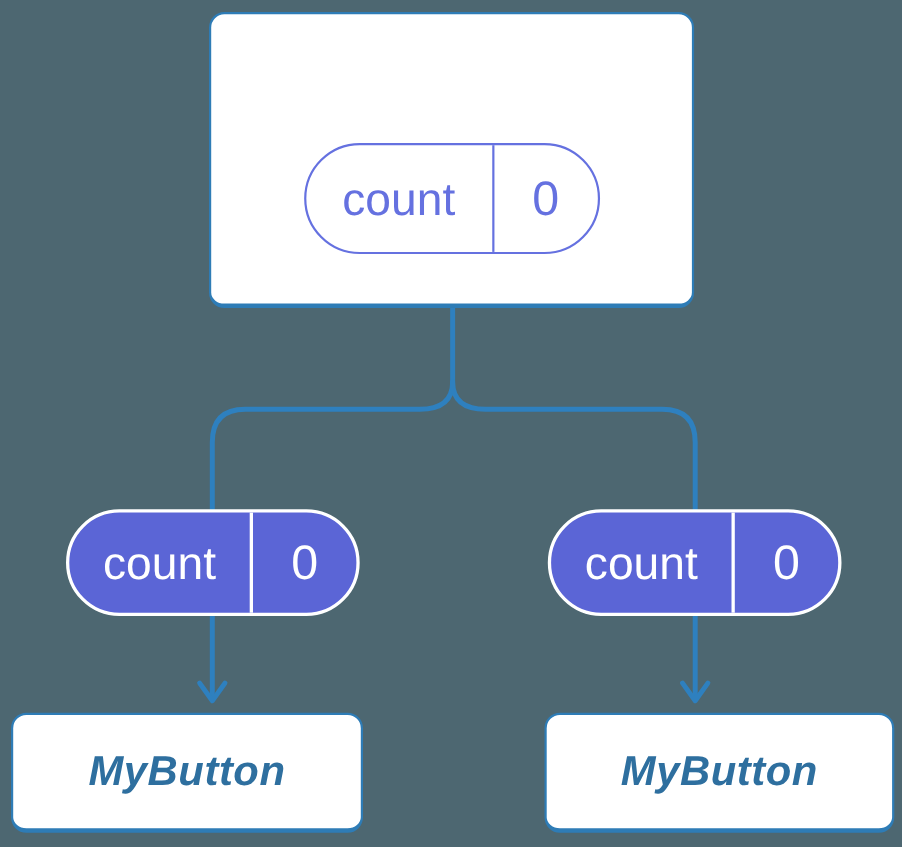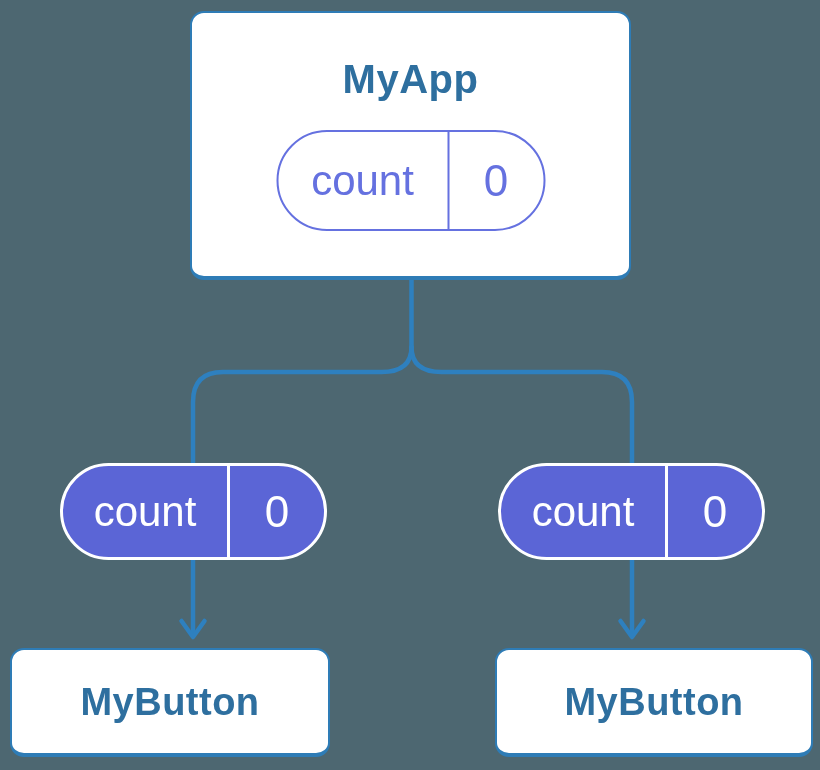--- a/index.html
+++ b/index.html
@@ -83,20 +83,21 @@
     display: flex;
     align-items: center;
     justify-content: center;
     font-size: 44px;
     font-weight: 400;
   }
   .child-card {
     display: flex;
     align-items: center;
     justify-content: center;
+    font-style: italic;
   }
   .child-left  { left: 10px;  top: 648px; width: 320px; height: 109px; }
   .child-right { left: 495px; top: 648px; width: 318px; height: 109px; }
   .child-title { font-size: 38px; line-height: 1; }
 </style>
 </head>
 <body>
 
 <div class="canvas">
 
@@ -104,21 +105,20 @@
     <g fill="none" stroke="#2e80bf" stroke-width="4.5" stroke-linecap="round" stroke-linejoin="round">
       <path d="M411.5 272 L411.5 347"></path>
       <path d="M411.5 347 Q411.5 372 381.5 372 L223 372 Q193 372 193 402 L193 636"></path>
       <path d="M411.5 347 Q411.5 372 441.5 372 L602 372 Q632 372 632 402 L632 636"></path>
       <path d="M181.5 621 L193 637 L204.5 621"></path>
       <path d="M620.5 621 L632 637 L643.5 621"></path>
     </g>
   </svg>
 
   <div class="card root-card">
-    <div class="card-title root-title">MyApp</div>
     <div class="pill pill-outline">
       <div class="pill-label">count</div>
       <div class="pill-value">0</div>
     </div>
   </div>
 
   <div class="pill pill-solid pill-left">
     <div class="pill-label">count</div>
     <div class="pill-value">0</div>
   </div>

